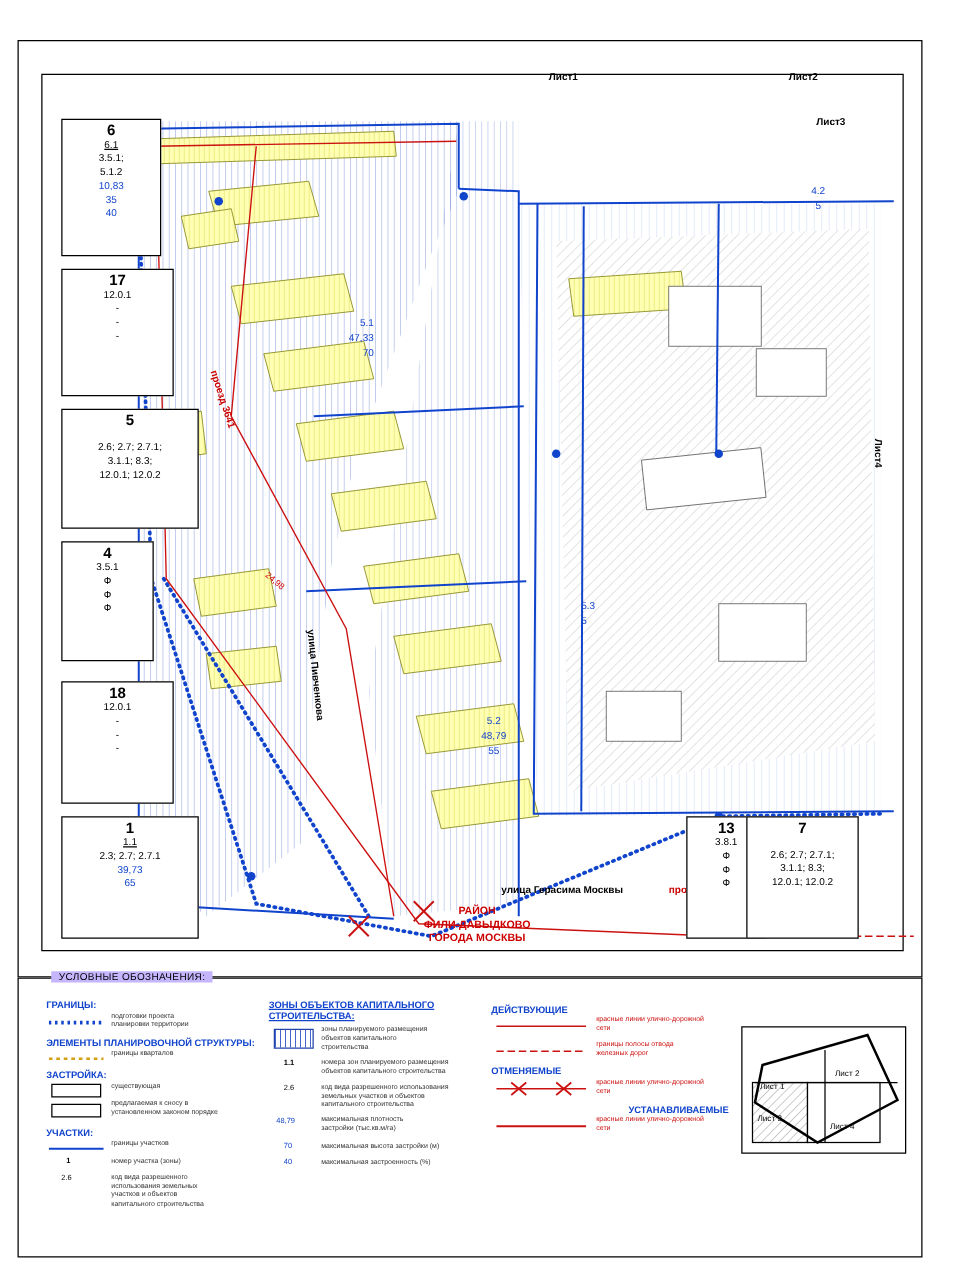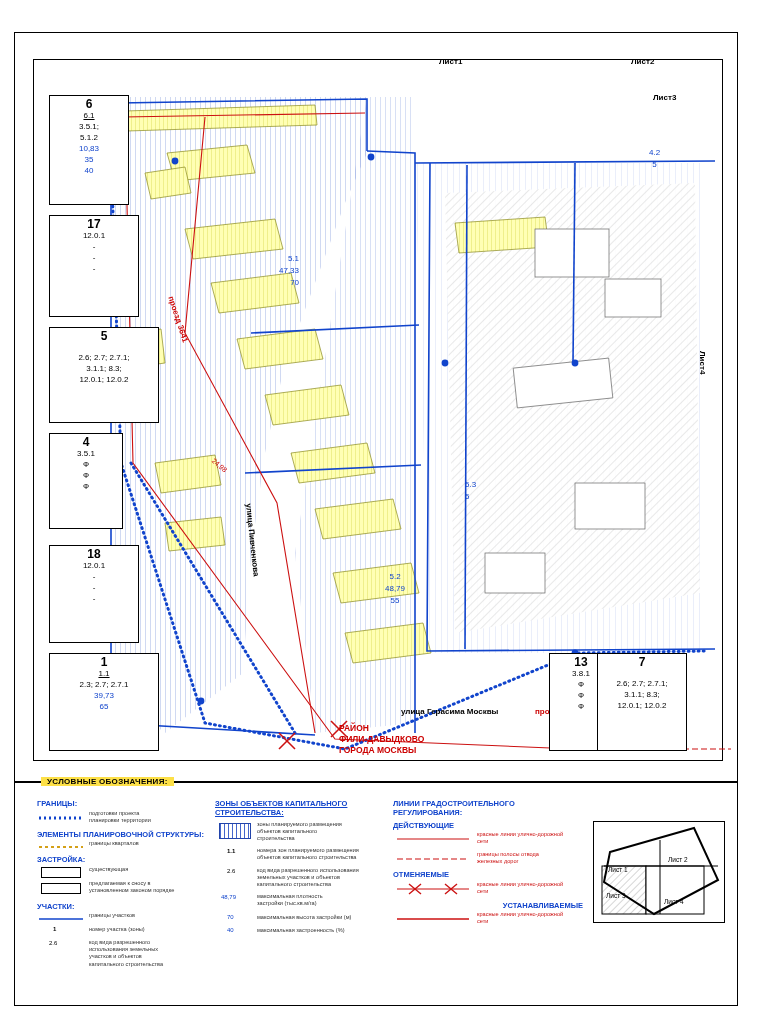--- a/index.html
+++ b/index.html
@@ -14,21 +14,21 @@
   .innerframe{position:absolute;left:18px;top:26px;width:688px;height:700px;border:1px solid #000;}
 
   
   .box{position:absolute;border:1px solid #000;background:#fff;text-align:center;font-size:8px;line-height:11px;}
   .box .num{font-size:12px;font-weight:bold;padding-top:3px;}
   .box .u{ text-decoration:underline;}
   .blue{color:#1144cc;}
 
   
   .legend{position:absolute;left:14px;top:782px;width:722px;height:222px;border:1px solid #000;background:#fff;}
-  .legend-title{position:absolute;left:26px;top:-6px;background:#fde047;padding:0 6px;font-size:8px;font-weight:bold;letter-spacing:.3px;}
+  .legend-title{position:absolute;left:26px;top:-6px;background:#c4b5fd;padding:0 6px;font-size:8px;font-weight:normal;letter-spacing:.3px;}
   .lg-h{font-size:7.5px;font-weight:bold;color:#1144cc;}
   .lg-h-blk{font-size:7.5px;font-weight:bold;color:#000;}
   .lg-t{font-size:5.6px;line-height:7.2px;color:#333;}
   .col{position:absolute;}
 
   .mini{position:absolute;left:578px;top:38px;width:130px;height:100px;border:1px solid #000;background:#fff;}
 
   .lbl{position:absolute;font-size:8px;}
   .lbl.b{font-weight:bold;}
 </style>
@@ -154,21 +154,21 @@
     </div>
     <div style="position:absolute;left:450px;top:446px;font-size:8px;line-height:12px;text-align:left;">
       <div class="blue u">5.3</div>
       <div class="blue">5</div>
     </div>
     <div style="position:absolute;left:634px;top:114px;font-size:8px;line-height:12px;text-align:center;">
       <div class="blue u">4.2</div>
       <div class="blue">5</div>
     </div>
 
-    <div style="position:absolute;left:324px;top:690px;font-size:8.5px;font-weight:bold;color:#cc0000;line-height:11px;">
+    <div style="position:absolute;left:324px;top:690px;font-size:8.5px;font-weight:bold;color:#cc0000;line-height:11px;text-align:center;">
       <div>РАЙОН</div>
       <div>ФИЛИ-ДАВЫДКОВО</div>
       <div>ГОРОДА МОСКВЫ</div>
     </div>
 
     <div class="box" style="left:34px;top:62px;width:78px;height:108px;">
       <div class="num">6</div>
       <div class="u">6.1</div>
       <div>3.5.1;</div>
       <div>5.1.2</div>
@@ -309,21 +309,20 @@
         <div style="position:absolute;left:12px;top:1px;font-size:6px;color:#1144cc;">70</div>
         <div class="lg-t" style="position:absolute;left:42px;top:1px;">максимальная высота застройки (м)</div>
       </div>
       <div style="position:relative;height:13px;">
         <div style="position:absolute;left:12px;top:1px;font-size:6px;color:#1144cc;">40</div>
         <div class="lg-t" style="position:absolute;left:42px;top:1px;">максимальная застроенность (%)</div>
       </div>
     </div>
 
     <div class="col" style="left:378px;top:16px;width:190px;">
-      <div class="lg-h" style="white-space:pre-line;">ЛИНИИ ГРАДОСТРОИТЕЛЬНОГО РЕГУЛИРОВАНИЯ:</div>
       <div class="lg-h-blk" style="color:#1144cc;margin-top:4px;">ДЕЙСТВУЮЩИЕ</div>
       <div style="position:relative;height:20px;">
         <svg width="72" height="10" style="position:absolute;left:4px;top:4px">
           <line x1="0" y1="5" x2="72" y2="5" stroke="#cc1111" stroke-width="1.2"></line>
         </svg>
         <div class="lg-t" style="position:absolute;left:84px;top:1px;white-space:pre-line;color:#cc1111;">красные линии улично-дорожной
 сети</div>
       </div>
       <div style="position:relative;height:20px;">
         <svg width="72" height="10" style="position:absolute;left:4px;top:4px">

